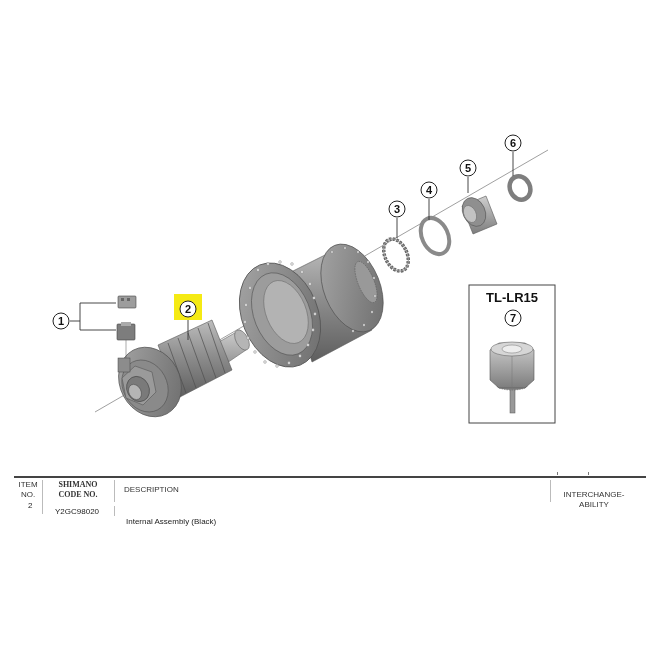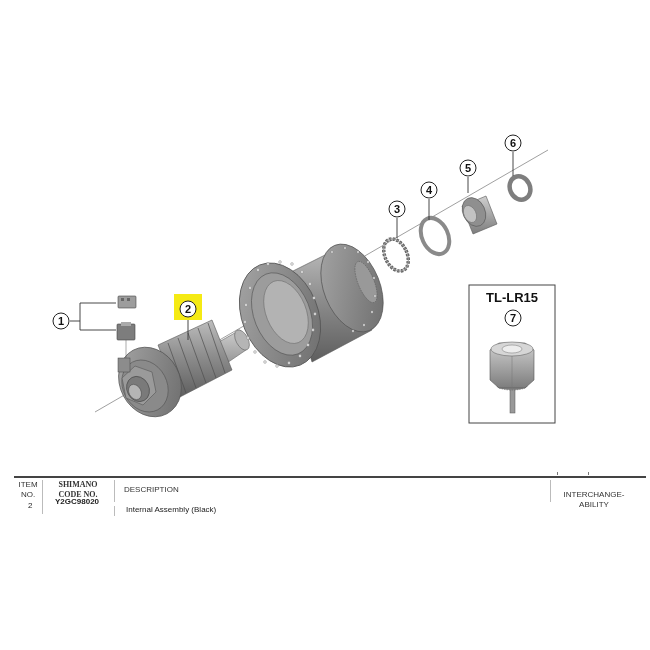--- a/index.html
+++ b/index.html
@@ -211,16 +211,16 @@
   <div class="hdr" style="left:124px; top:9px; text-align:right;">DESCRIPTION</div>
 
   <div class="vsep" style="left:550px; top:4px; height:22px;"></div>
   <div class="hdr" style="left:554px; top:14px; width:80px;">
     <div>INTERCHANGE-</div>
     <div>ABILITY</div>
   </div>
 
   <div>
     <div class="cell" style="left:28px; top:25px;">2</div>
-    <div class="cell" style="left:55px; top:21px; font-weight:bold;">Y2GC98020</div>
-    <div class="cell" style="left:126px; top:29px;">Internal Assembly (Black)</div>
+    <div class="cell" style="left:55px; top:31px; font-weight:normal;">Y2GC98020</div>
+    <div class="cell" style="left:126px; top:41px;">Internal Assembly (Black)</div>
   </div>
 </div>
 
 </body></html>

